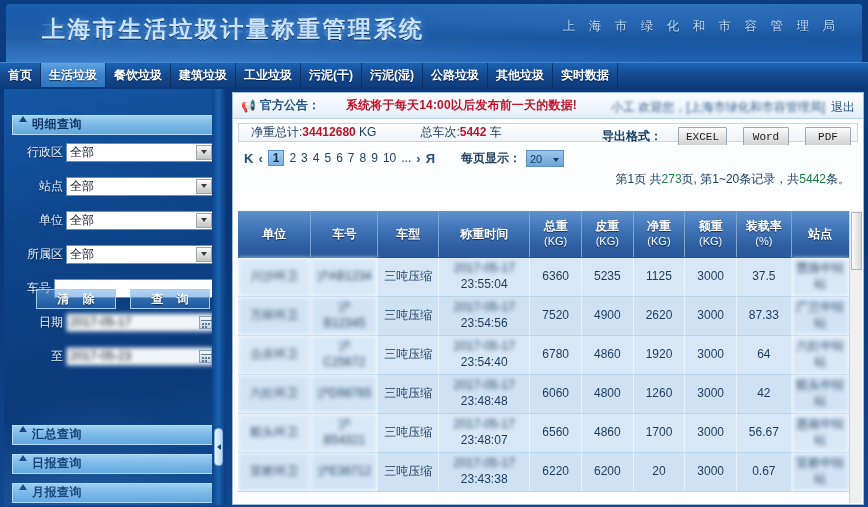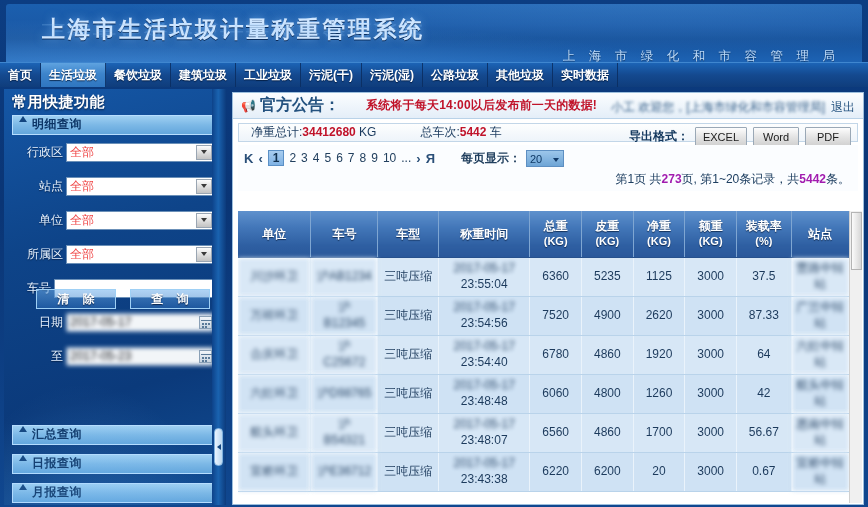--- a/index.html
+++ b/index.html
@@ -41,21 +41,21 @@
   .banner-title-reflect {
     position: absolute; left: 36px; top: 35px;
     font-size: 23px; font-weight: bold; letter-spacing: 2.5px;
     color: rgba(150,200,250,.22);
     transform: scaleY(-0.62);
     transform-origin: top left;
     white-space: nowrap;
     filter: blur(.4px);
   }
   .banner-org {
-    position: absolute; right: 22px; top: 44px;
+    position: absolute; right: 22px; top: 14px;
     font-size: 12.5px; letter-spacing: 5px;
     color: #bcd9f7; white-space: nowrap;
     text-shadow: 0 1px 1px rgba(0,0,0,.4);
   }
 
   
   .nav {
     position: absolute; left: 0; top: 62px; width: 868px; height: 25px;
     background: linear-gradient(180deg,#1c64b6 0%, #14498f 50%, #0f3d7c 100%);
     border-top: 1px solid #3f86cf;
@@ -118,21 +118,21 @@
     width: 48px; text-align: right; padding-right: 3px;
     font-size: 12px; color: #e8f3ff; white-space: nowrap;
     text-shadow: 0 1px 1px rgba(0,20,50,.7);
   }
   .sel {
     position: relative; flex: 1; height: 19px;
     background: #ffffff; border: 1px solid #6b90b8;
     display: flex; align-items: center; cursor: pointer;
   }
   .sel .sel-val {
-    font-size: 12px; color: #ef4444; padding-left: 3px;
+    font-size: 12px; color: #0f172a; padding-left: 3px;
   }
   .sel .sel-btn {
     position: absolute; right: 1px; top: 1px; width: 16px; height: 15px;
     background: linear-gradient(180deg,#fdfdfd 0%, #dfdfdf 50%, #c3c3c3 100%);
     border: 1px solid #9aa6b3;
     display: flex; align-items: center; justify-content: center;
   }
   .sel .sel-btn i {
     width: 0; height: 0;
     border-left: 3.5px solid transparent; border-right: 3.5px solid transparent;
@@ -204,21 +204,21 @@
   .notice {
     position: relative; height: 26px;
     background: linear-gradient(180deg,#fbfdff 0%, #e4eef8 100%);
     border-bottom: 1px solid #b9d2e8;
     display: flex; align-items: center;
   }
   .notice .horn {
     margin-left: 8px; color: #4c7cad; font-size: 12px;
   }
   .notice .nlabel {
-    margin-left: 4px; font-size: 16px; color: #24527f; font-weight: bold;
+    margin-left: 4px; font-size: 12px; color: #24527f; font-weight: bold;
   }
   .notice .nmsg {
     margin-left: 26px; font-size: 12px; font-weight: bold; color: #c0132a;
     letter-spacing: .2px;
   }
   .notice .nuser {
     position: absolute; right: 38px; top: 6px;
     font-size: 12px; color: #24527f; white-space: nowrap;
   }
   .notice .nlogout {
@@ -230,21 +230,21 @@
     position: relative; height: 19px; margin: 4px 5px 0 5px;
     background: linear-gradient(180deg,#fdfefe 0%, #eef4fa 100%);
     border: 1px solid #c2d6e8;
     display: flex; align-items: flex-end;
   }
   .sum-item { font-size: 12px; color: #1a3a5e; margin-left: 12px; white-space: nowrap; }
   .sum-item b { color: #c0132a; font-weight: bold; }
   .sum-item.second { margin-left: 44px; }
   .export-wrap {
     position: absolute; right: 6px; top: 3px;
-    display: flex; align-items: center; gap: 6px;
+    display: flex; align-items: center; gap: 16px; font-family: Liberation Mono, monospace;
   }
   .export-label { font-size: 12px; font-weight: bold; color: #14385e; }
   .ebtn {
     min-width: 46px; height: 19px; padding: 0 7px;
     background: linear-gradient(180deg,#fdfdfd 0%, #e6e6e6 48%, #d2d2d2 100%);
     border: 1px solid #9aa8b6; border-radius: 1px;
     font-size: 11px; color: #1c1c1c;
     display: flex; align-items: center; justify-content: center;
     cursor: pointer;
   }
@@ -275,38 +275,38 @@
   .pp-sel i {
     position: absolute; right: 4px; top: 7px;
     width: 0; height: 0;
     border-left: 3.5px solid transparent; border-right: 3.5px solid transparent;
     border-top: 4px solid #123b69;
   }
   .pg-info {
     position: absolute; right: 8px; top: 26px;
     font-size: 12px; color: #1d3e60; white-space: nowrap;
   }
-  .pg-info b { color: #a21caf; font-weight: bold; }
+  .pg-info b { color: #15803d; font-weight: normal; }
 
   
   .tablewrap {
     position: absolute; left: 5px; top: 118px; right: 14px; bottom: 0;
     overflow: hidden;
   }
   table { border-collapse: collapse; width: 100%; table-layout: fixed; }
   thead th {
     height: 46px;
     background: linear-gradient(180deg,#5f91cd 0%, #4377b9 35%, #2e5fa2 75%, #2a589a 100%);
     color: #ffffff; font-size: 12px; font-weight: bold;
     border-right: 1px solid #7fa6d2; border-bottom: 1px solid #26518d;
     text-shadow: 0 1px 1px rgba(0,20,50,.7);
     line-height: 1.35;
   }
   thead th:last-child { border-right: none; }
-  thead th .unit { display: block; font-size: 11px; font-weight: bold; }
+  thead th .unit { display: block; font-size: 11px; font-weight: normal; }
   tbody td {
     height: 39px;
     background: #d7e7f6;
     border-right: 1px solid #eaf3fb; border-bottom: 1px solid #b9d3ea;
     font-size: 12px; color: #1c3a5c; text-align: center;
     line-height: 1.3;
   }
   tbody td:last-child { border-right: none; }
   tbody tr:nth-child(even) td { background: #cfe2f4; }
   .cell-2line span { display: block; }
@@ -359,21 +359,20 @@
       </div>
       <div class="nav-item">
         <span>其他垃圾</span>
       </div>
       <div class="nav-item">
         <span>实时数据</span>
       </div>
     </div>
 
   <div class="sidebar">
-    <div class="sidebar-title">常用快捷功能</div>
 
     <div class="accordion-head" id="acc-detail">
       <span class="tri"></span>
       <span class="atxt">明细查询</span>
     </div>
 
     <div class="panel" id="form-panel">
         <div class="field-row">
           <div class="field-label">行政区</div>
           <div class="sel">

